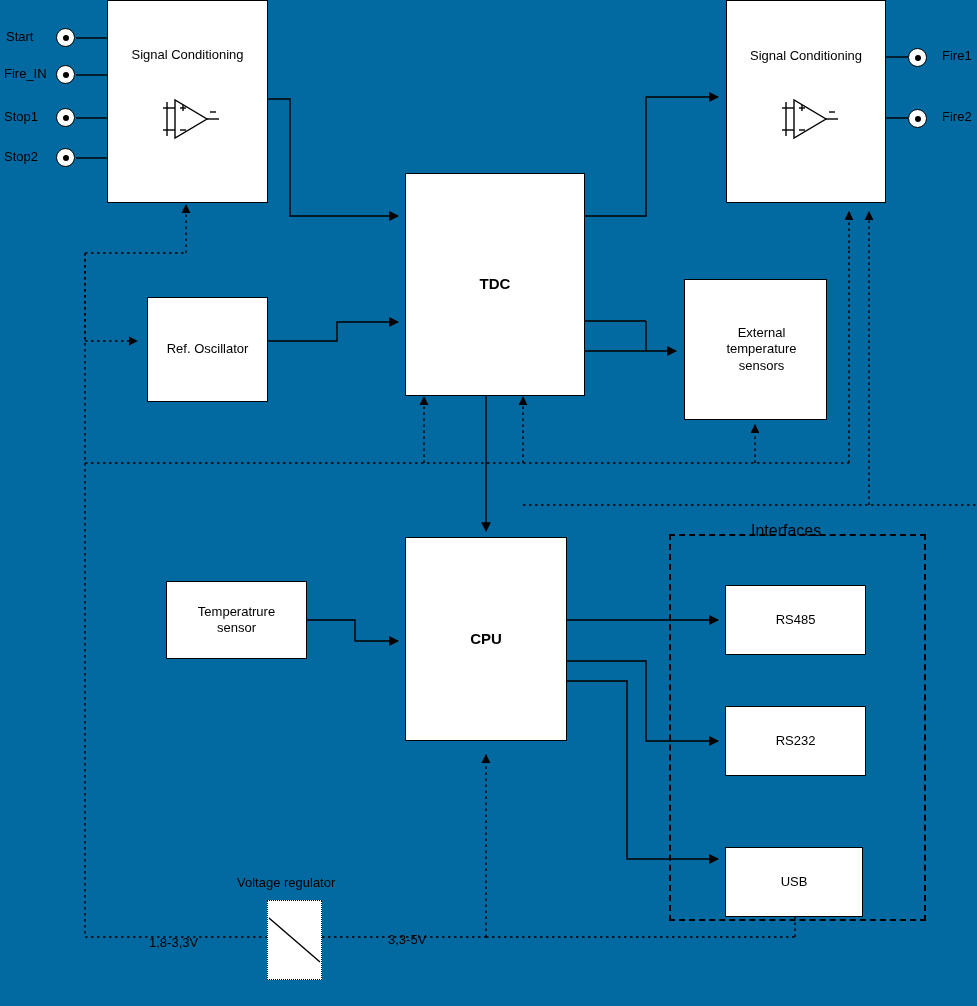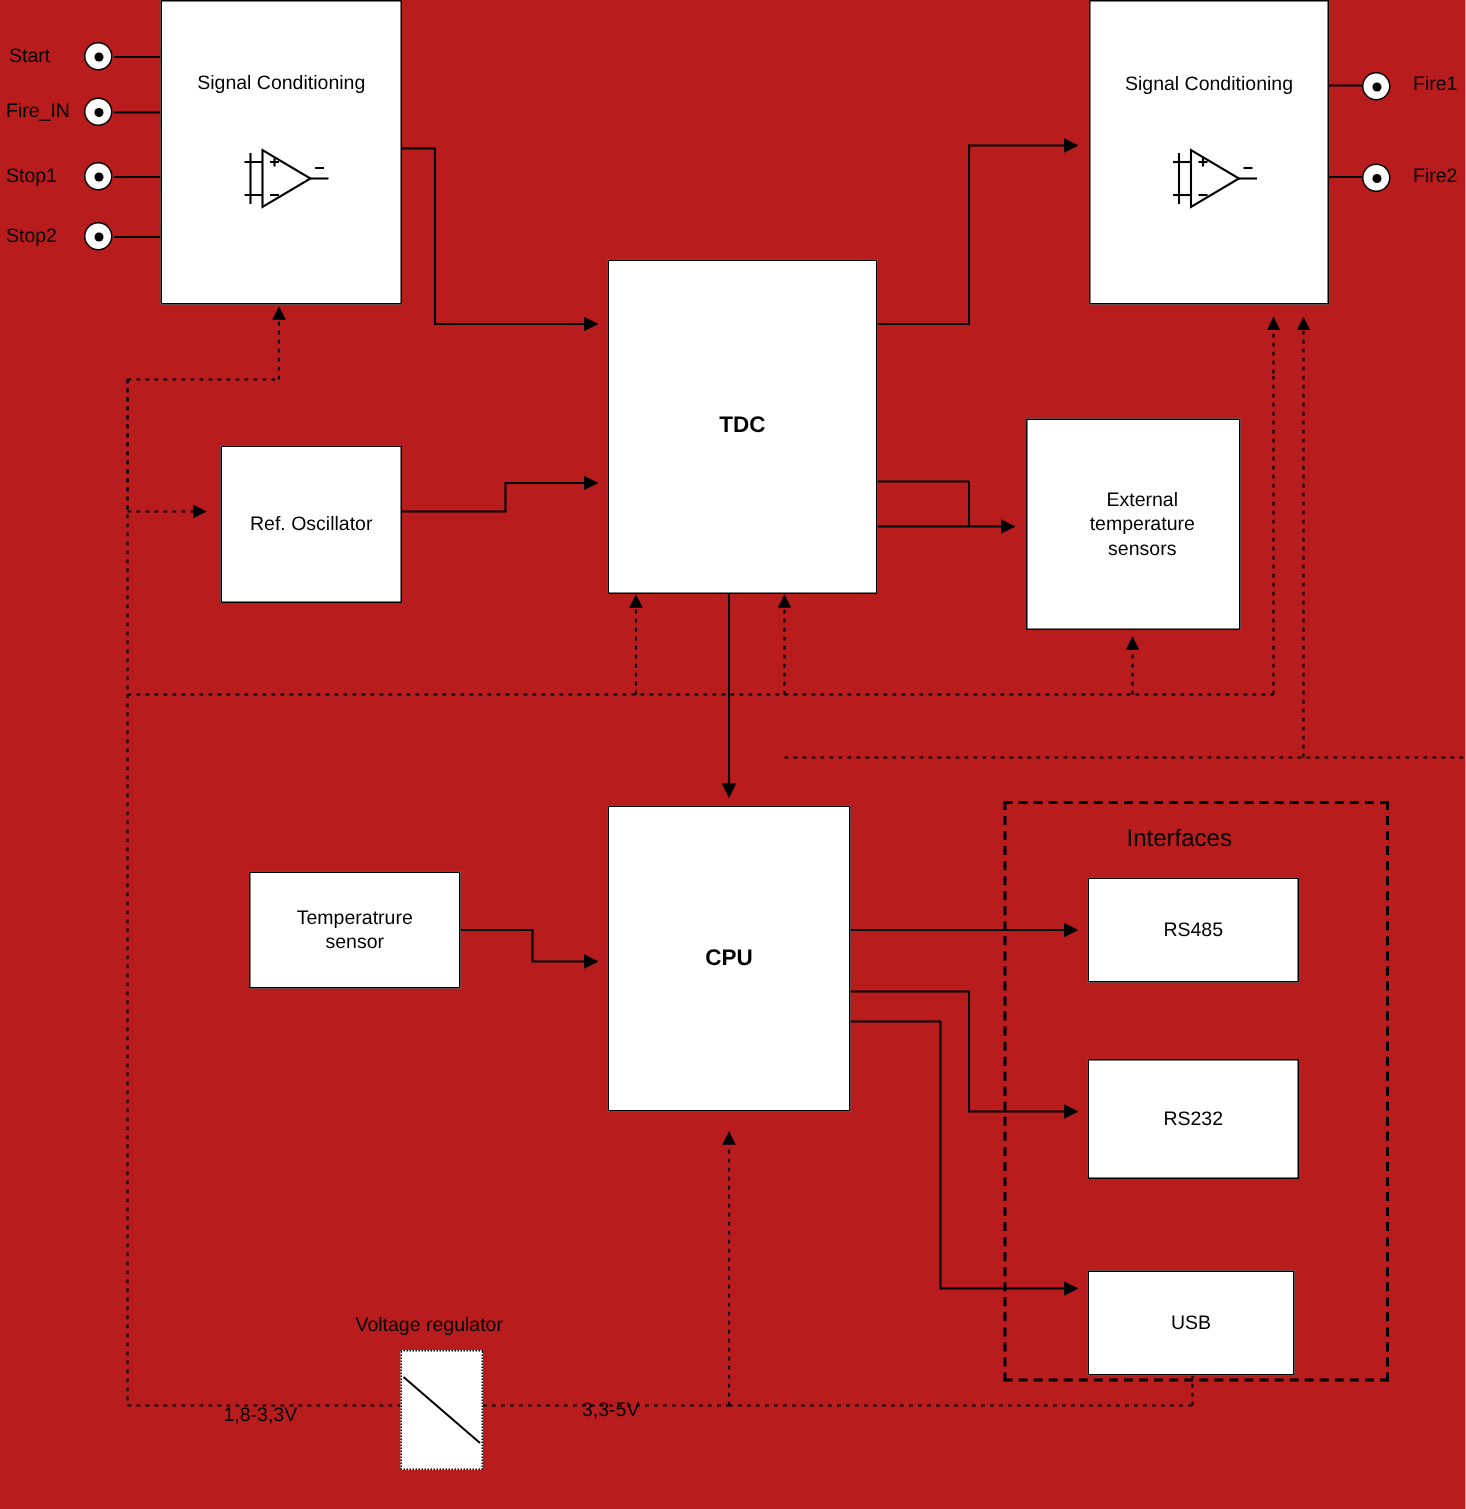--- a/index.html
+++ b/index.html
@@ -7,21 +7,21 @@
     padding: 0;
     background: #ffffff;
   }
   body {
     font-family: "Liberation Sans", sans-serif;
   }
   #diagram {
     position: relative;
     width: 977px;
     height: 1006px;
-    background: #b91c1c;
+    background: #0369a1;
     overflow: hidden;
   }
   #svg-layer {
     position: absolute;
     left: 0;
     top: 0;
     width: 977px;
     height: 1006px;
   }
   .blk {
@@ -228,26 +228,26 @@
   <div class="blk" style="left:166px; top:581px; width:141px; height:78px;">
     <span>Temperatrure
 sensor</span>
   </div>
 
   <div class="blk bold" style="left:405px; top:537px; width:162px; height:204px;">
     <span>CPU</span>
   </div>
 
   <div class="dashed-group" style="left:669px; top:534px; width:257px; height:387px;"></div>
-  <div class="lbl big" style="left:751px; top:551px;text-align:center;">Interfaces</div>
+  <div class="lbl big" style="left:751px; top:522px;text-align:center;">Interfaces</div>
 
   <div class="blk" style="left:725px; top:585px; width:141px; height:70px;">
     <span>RS485</span>
   </div>
-  <div class="blk" style="left:725px; top:706px; width:141px; height:80px;">
+  <div class="blk" style="left:725px; top:706px; width:141px; height:70px;">
     <span>RS232</span>
   </div>
   <div class="blk" style="left:725px; top:824px; width:138px; height:70px;margin-top:23px;">
     <span>USB</span>
   </div>
 
   <div class="lbl" style="left:237px; top:875px;">Voltage regulator</div>
   <div style="position:absolute; left:267px; top:900px; width:55px; height:80px; border:1.4px dotted #000; box-sizing:border-box; background:#fff;"></div>
   <svg style="position:absolute; left:267px; top:900px;" width="55" height="80" viewBox="0 0 55 80">
     <g stroke="#000" stroke-width="1.4" fill="none">

